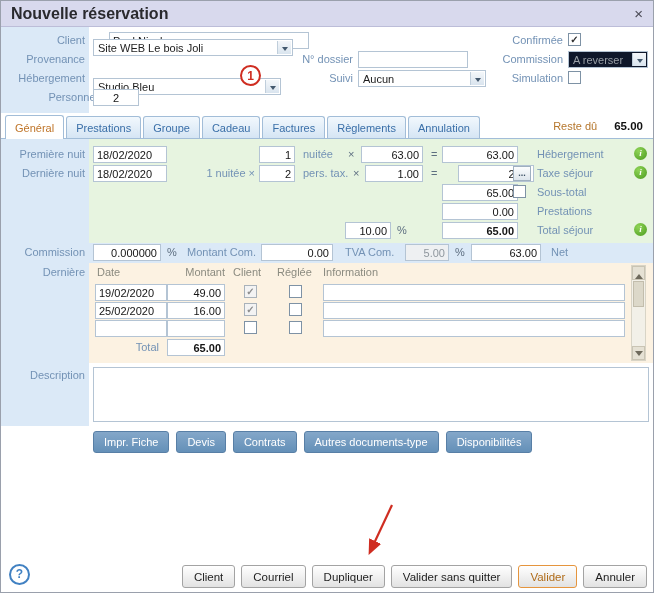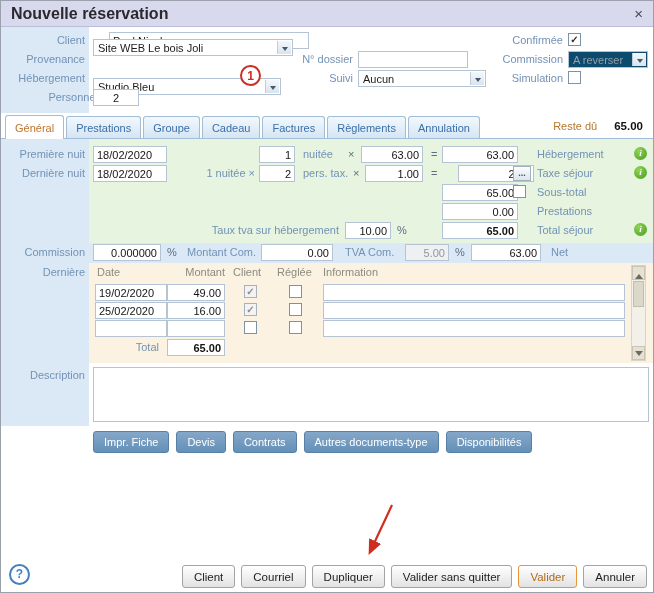--- a/index.html
+++ b/index.html
@@ -12,21 +12,21 @@
   .topform{position:absolute;top:26px;left:0;right:0;height:86px;}
   .sidebg{position:absolute;background:#dbe9f7;}
   .lbl{position:absolute;color:#7392b5;white-space:nowrap;line-height:13px;}
   .rt{text-align:right;}
   .tb{position:absolute;height:17px;border:1px solid #b4c4d4;background:#fff;font:11px "Liberation Sans",sans-serif;color:#141414;padding:0 3px;outline:none;}
   .tb.num{text-align:right;}
   .tb.ctr{text-align:center;}
   .tb.bold{font-weight:bold;}
   .tb.dis{background:#eef0f2;color:#8f979e;}
   .sel{position:absolute;height:17px;border:1px solid #b4c4d4;background:#fff;padding:0 17px 0 4px;display:flex;align-items:center;white-space:nowrap;overflow:hidden;}
-  .sel.dis{background:#0c4a6e;color:#999fa6;}
+  .sel.dis{background:#0f172a;color:#999fa6;}
   .sel-arrow{position:absolute;right:1px;top:1px;bottom:1px;width:14px;background:linear-gradient(#f4f7fa,#d9e4ee);border-left:1px solid #c0cedb;}
   .sel-arrow::after{content:"";position:absolute;left:4px;top:6px;border:3px solid transparent;border-top:4px solid #44596e;}
   .checkbox{position:absolute;width:13px;height:13px;border:1px solid #7e92a5;background:#fff;font:bold 10px/11px "Liberation Sans",sans-serif;text-align:center;color:#2e2e2e;}
   .checkbox.gray{background:#f3f3f3;color:#8d8d8d;border-color:#a9b2ba;}
   .tabsbar{position:absolute;top:112px;left:0;right:0;height:26px;background:#fff;border-bottom:1px solid #a2bdd8;}
   .tabs{position:absolute;left:4px;bottom:0;display:flex;align-items:flex-end;}
   .tab{height:22px;margin-right:2px;padding:0 9px;display:flex;align-items:center;border:1px solid #a2bdd8;border-bottom:none;border-radius:3px 3px 0 0;background:linear-gradient(#f2f8fd,#d5e5f4);color:#3a6fa8;cursor:default;white-space:nowrap;}
   .tab.active{height:24px;margin-bottom:-1px;background:#fff;color:#bf7428;position:relative;z-index:2;}
   .restedu{position:absolute;right:10px;top:7px;white-space:nowrap;}
   .restedu .rl{color:#b5762c;}
@@ -159,21 +159,20 @@
     <span class="lbl" style="left:536px;top:28px">Taxe séjour</span>
     <span class="info-icon" style="left:633px;top:27px"></span>
 
     <input class="tb num" style="left: 441px; top: 45px; width: 76px;" value="65.00">
     <div class="checkbox" style="left:512px;top:46px"></div>
     <span class="lbl" style="left:536px;top:47px">Sous-total</span>
 
     <input class="tb num" style="left: 441px; top: 64px; width: 76px;" value="0.00">
     <span class="lbl" style="left:536px;top:66px">Prestations</span>
 
-    <span class="lbl rt" style="left:128px;top:85px;width:210px">Taux tva sur hébergement</span>
     <input class="tb num" style="left: 344px; top: 83px; width: 46px;" value="10.00">
     <span class="op" style="left:396px;top:85px">%</span>
     <input class="tb num bold" style="left: 441px; top: 83px; width: 76px;" value="65.00">
     <span class="lbl" style="left:536px;top:85px">Total séjour</span>
     <span class="info-icon" style="left:633px;top:84px"></span>
 
     <input class="tb num" style="left: 92px; top: 105px; width: 68px;" value="0.000000">
     <span class="op" style="left:166px;top:107px">%</span>
     <span class="lbl" style="left:186px;top:107px">Montant Com.</span>
     <input class="tb num" style="left: 260px; top: 105px; width: 72px;" value="0.00">

